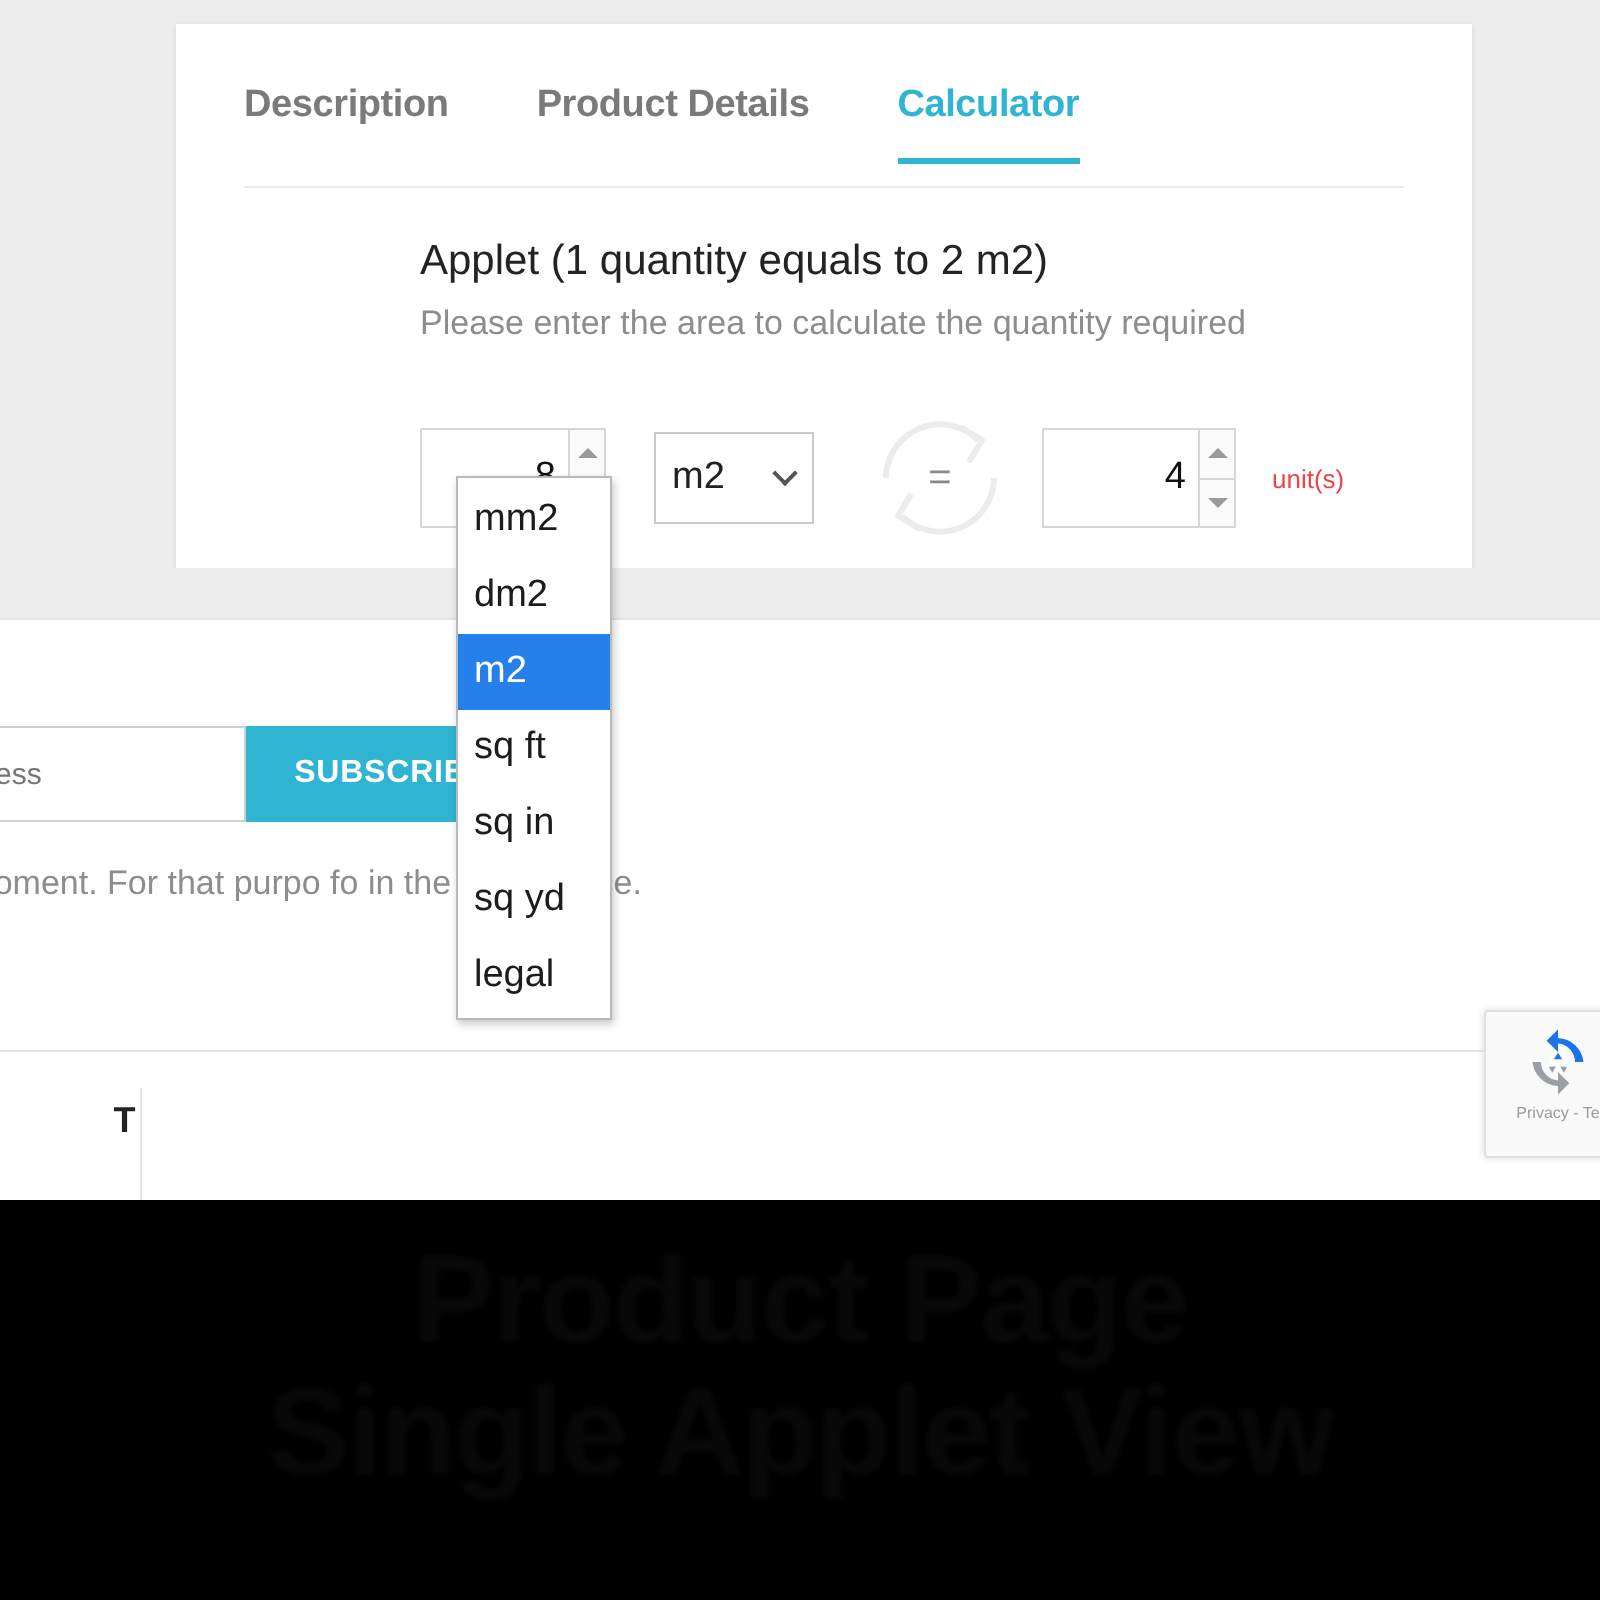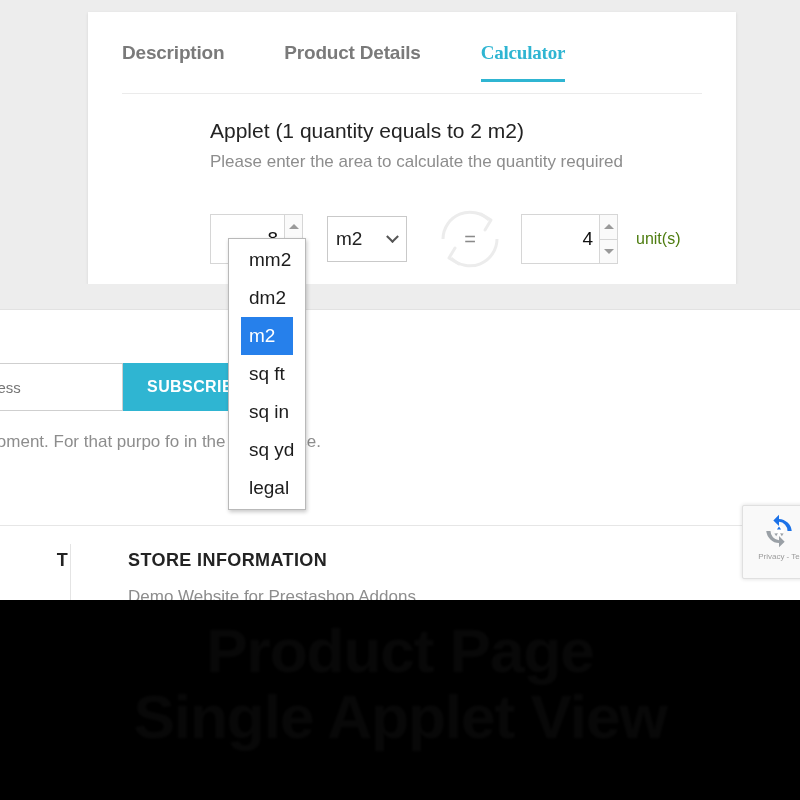--- a/index.html
+++ b/index.html
@@ -15,30 +15,30 @@
   
   .tabs-panel {
     position: absolute; left: 88px; top: 12px; width: 648px; height: 272px;
     background: #ffffff;
     box-shadow: 0 1px 3px rgba(0,0,0,0.10);
   }
   .tabs-row {
     position: absolute; left: 34px; top: 30px; right: 34px;
     height: 52px;
     border-bottom: 1px solid #ebebeb;
-    display: flex; align-items: flex-start; gap: 16px;
+    display: flex; align-items: flex-start; gap: 0;
   }
   .tab {
     font-size: 19px; font-weight: bold; color: #7a7a7a;
     padding: 0 0 16px 0; margin-right: 44px;
     letter-spacing: -0.2px;
     position: relative; white-space: nowrap;
     cursor: pointer;
   }
-  .tab.active { color: #2fb5d2; font-family: Liberation Serif, serif; }
+  .tab.active { color: #2fb5d2; }
   .tab.active::after {
     content: ""; position: absolute; left: 0; right: 0; bottom: -2px;
     height: 3px; background: #2fb5d2;
   }
 
   .calc-title {
     position: absolute; left: 122px; top: 107px;
     font-size: 21px; color: #232323;
   }
   .calc-sub {
@@ -97,32 +97,32 @@
     position: relative; width: 82px; height: 82px;
     margin-left: 22px; margin-right: 10px;
     display: flex; align-items: center; justify-content: center;
   }
   .refresh-wrap svg { position: absolute; left: 0; top: 0; }
   .eq {
     position: relative; z-index: 2;
     font-size: 20px; color: #8a8a8a; line-height: 1;
   }
   .units-label {
-    margin-left: 18px; font-size: 16px; color: #4d7c0f;
+    margin-left: 18px; font-size: 13px; color: #ef4444;
   }
 
   
   .dropdown {
     position: absolute; left: 228px; top: 238px;
     width: 78px;
     background: #ffffff;
     border: 1px solid #b9b9b9;
     box-shadow: 1px 2px 4px rgba(0,0,0,0.22);
     z-index: 60;
-    padding: 2px 12px;
+    padding: 2px 0;
   }
   .dd-item {
     height: 38px; line-height: 38px;
     padding: 0 0 0 8px;
     font-size: 19px; color: #1c1c1c;
     white-space: nowrap; cursor: pointer;
   }
   .dd-item.sel { background: #2680eb; color: #ffffff; }
 
   
@@ -282,24 +282,20 @@
 
   <div class="newsletter">
     <input class="nl-input" type="text" placeholder="Your email address" style="">
     <button class="nl-btn">SUBSCRIBE</button>
     <div class="nl-text">ny moment. For that purpo fo in the legal notice.</div>
   </div>
 
   <div class="footer">
     <div class="fcol-a">T</div>
     <div class="vsep"></div>
-    <div class="fcol-b">
-      <h4>STORE INFORMATION</h4>
-      <p>Demo Website for Prestashop Addons</p>
-    </div>
   </div>
 
   <div class="dropdown">
     <div class="dd-item">mm2</div>
     <div class="dd-item">dm2</div>
     <div class="dd-item sel">m2</div>
     <div class="dd-item">sq ft</div>
     <div class="dd-item">sq in</div>
     <div class="dd-item">sq yd</div>
     <div class="dd-item">legal</div>

